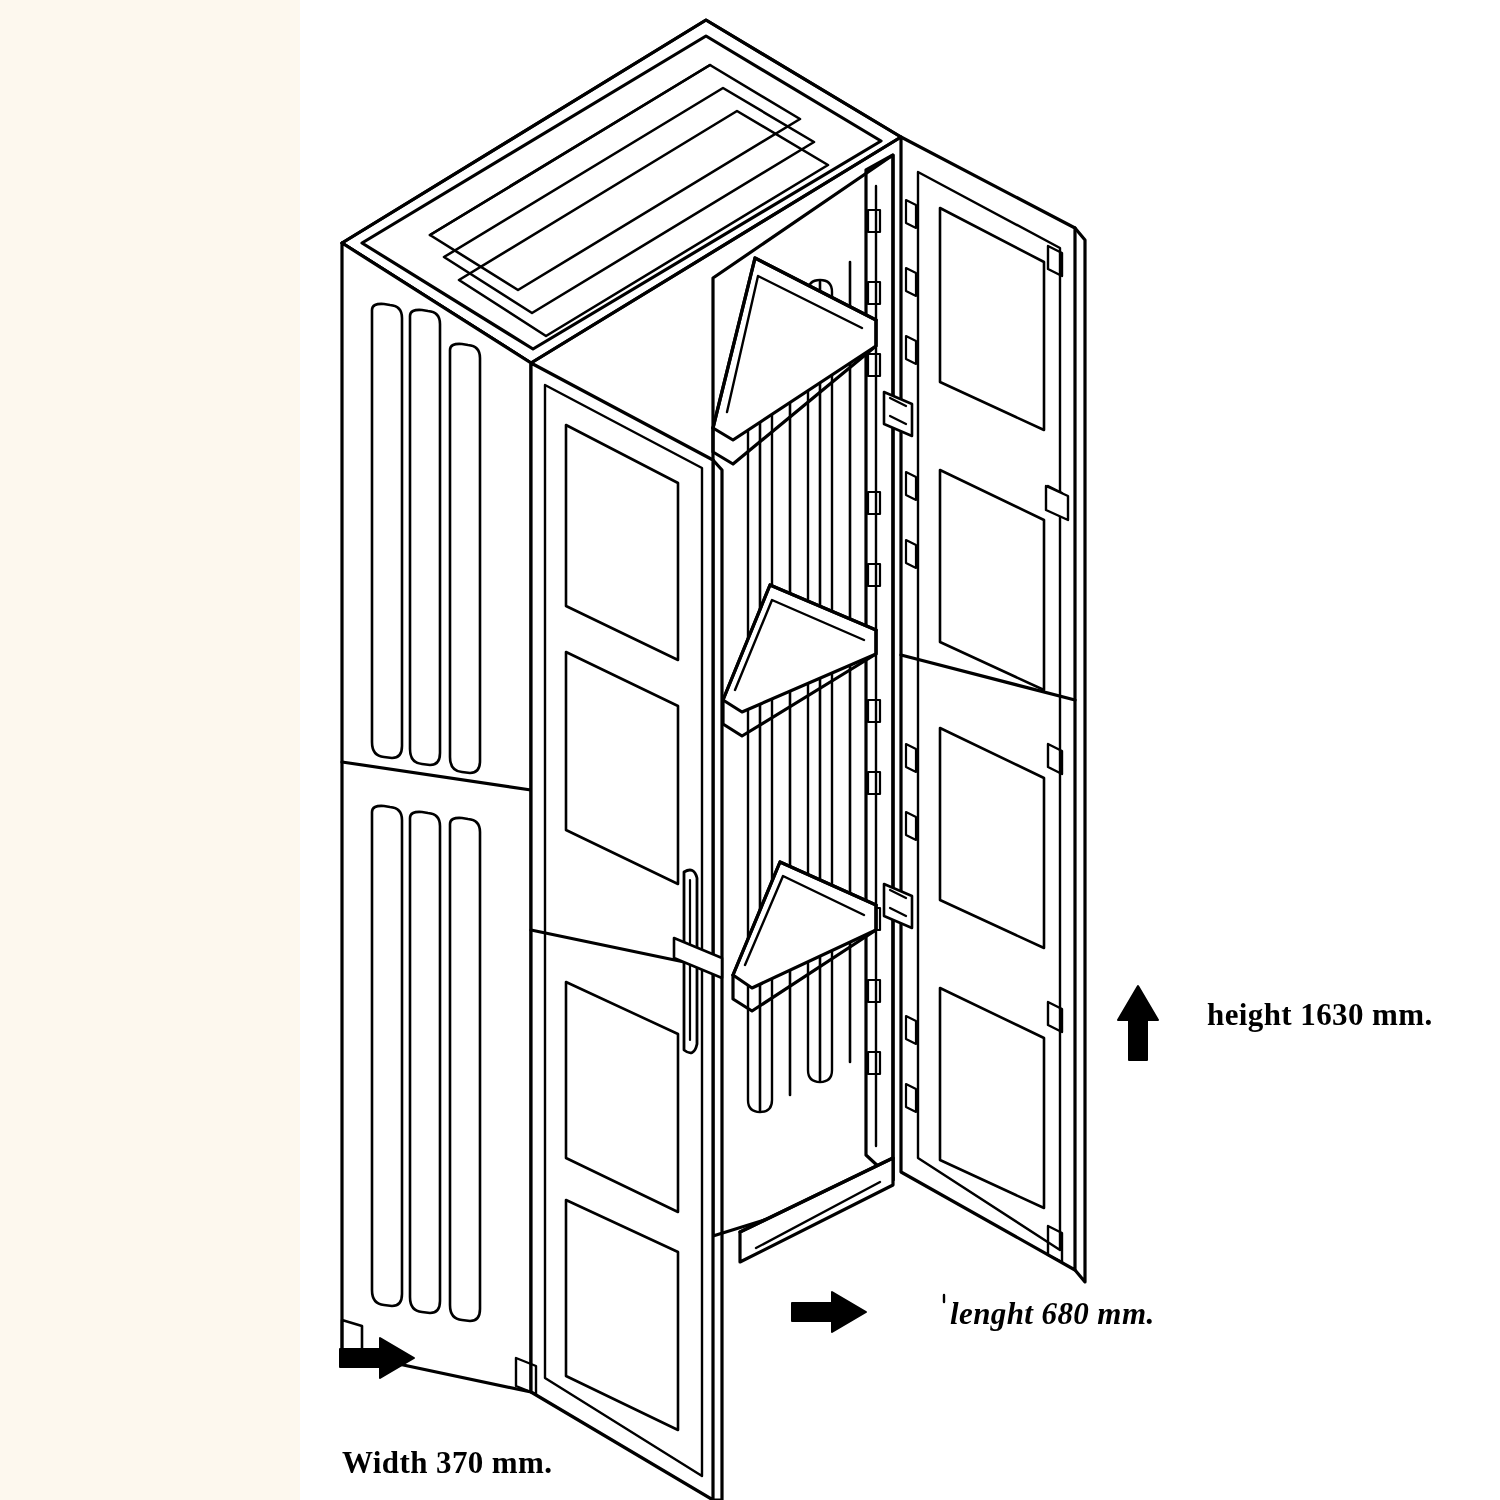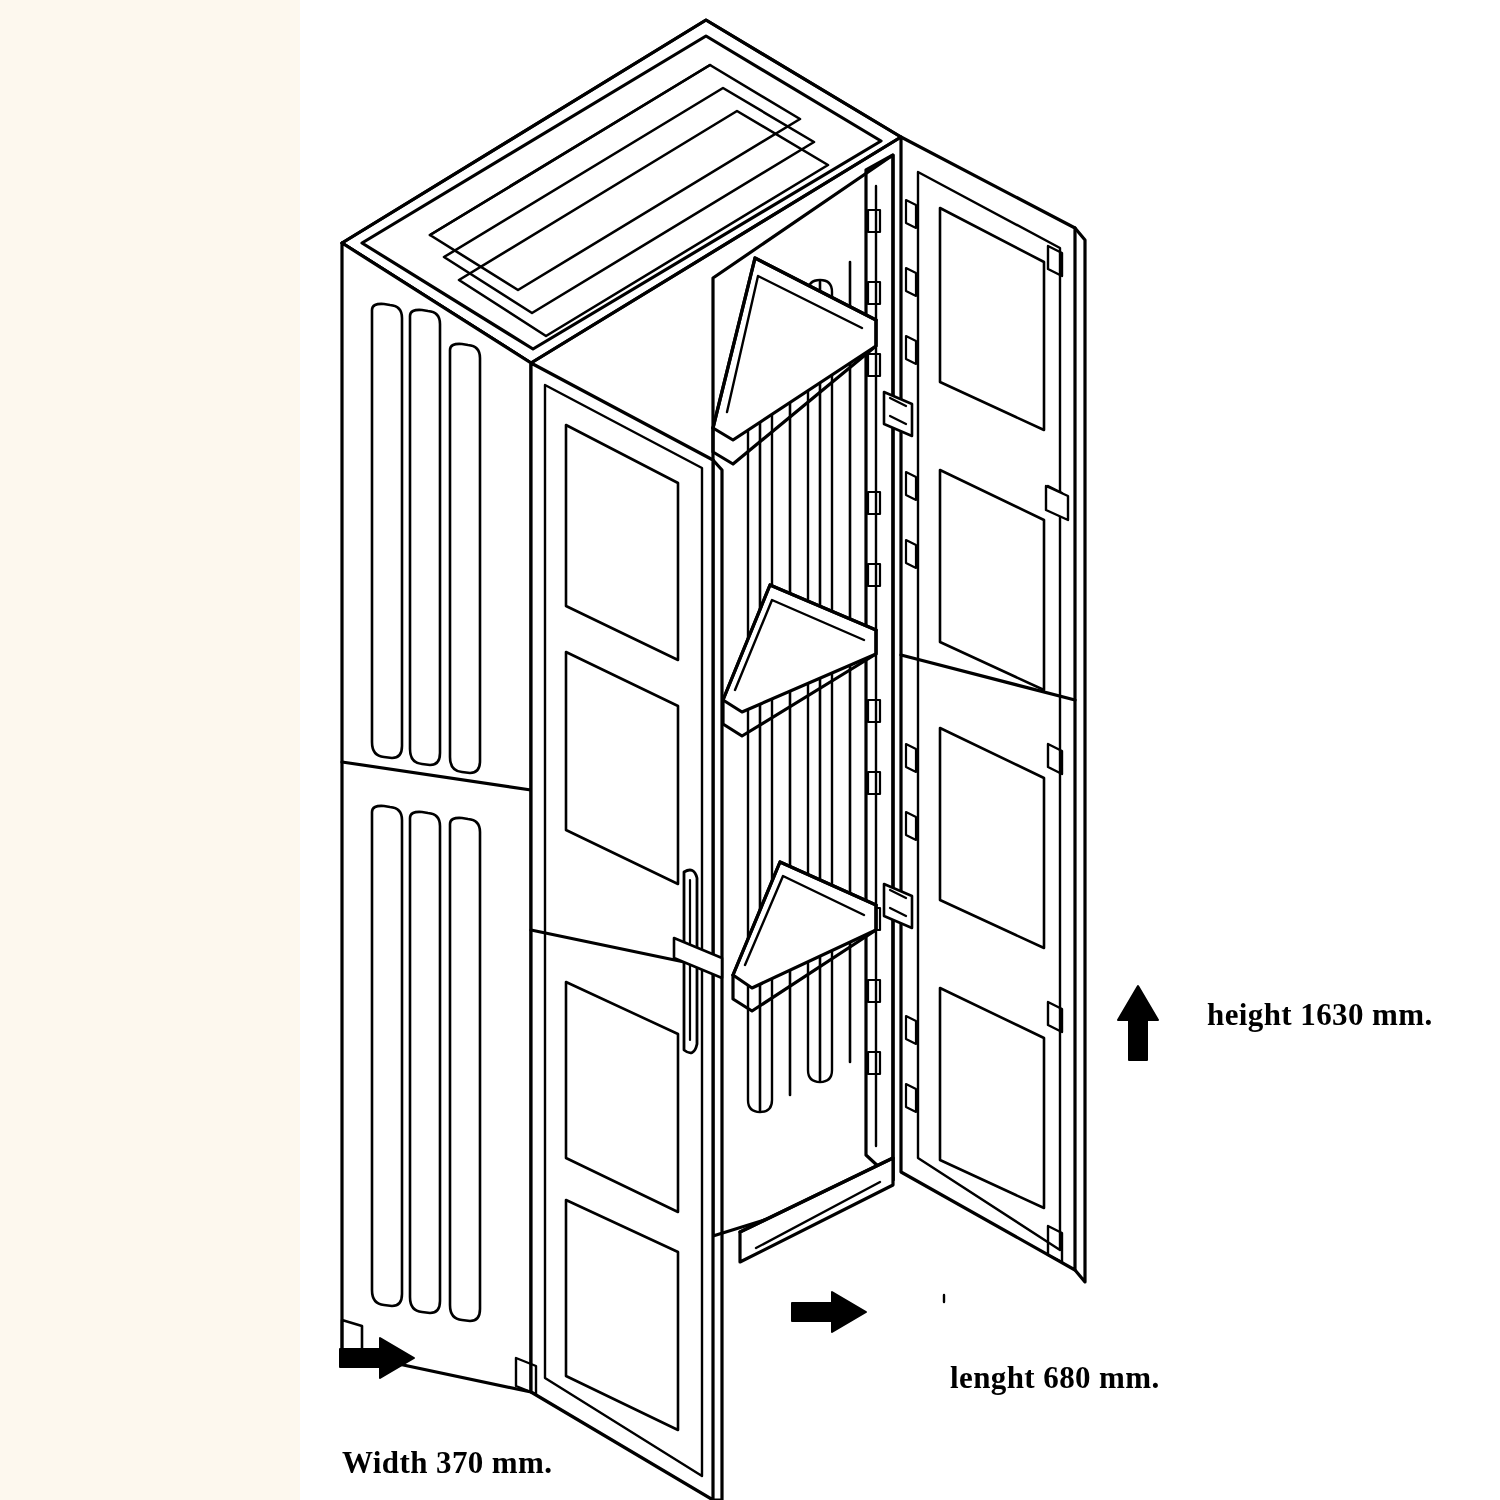--- a/index.html
+++ b/index.html
@@ -36,21 +36,21 @@
   .dim-label {
     position: absolute;
     font-family: "Liberation Serif", serif;
     font-weight: 700;
     font-size: 31px;
     color: #000;
     white-space: nowrap;
     letter-spacing: 0.4px;
   }
   #label-height { left: 1207px; top: 997px; }
-  #label-length { left: 950px; top: 1360px; }
+  #label-length { left: 950px; top: 1296px; font-style: italic; }
   #label-width  { left: 342px;  top: 1445px; }
 </style>
 </head>
 <body>
 
 <div id="stage">
   <div id="paper"></div>
 
   <svg id="drawing" viewBox="0 0 1500 1500">
     <g fill="#ffffff" stroke="#000000" stroke-width="3.2" stroke-linejoin="round" stroke-linecap="round">

